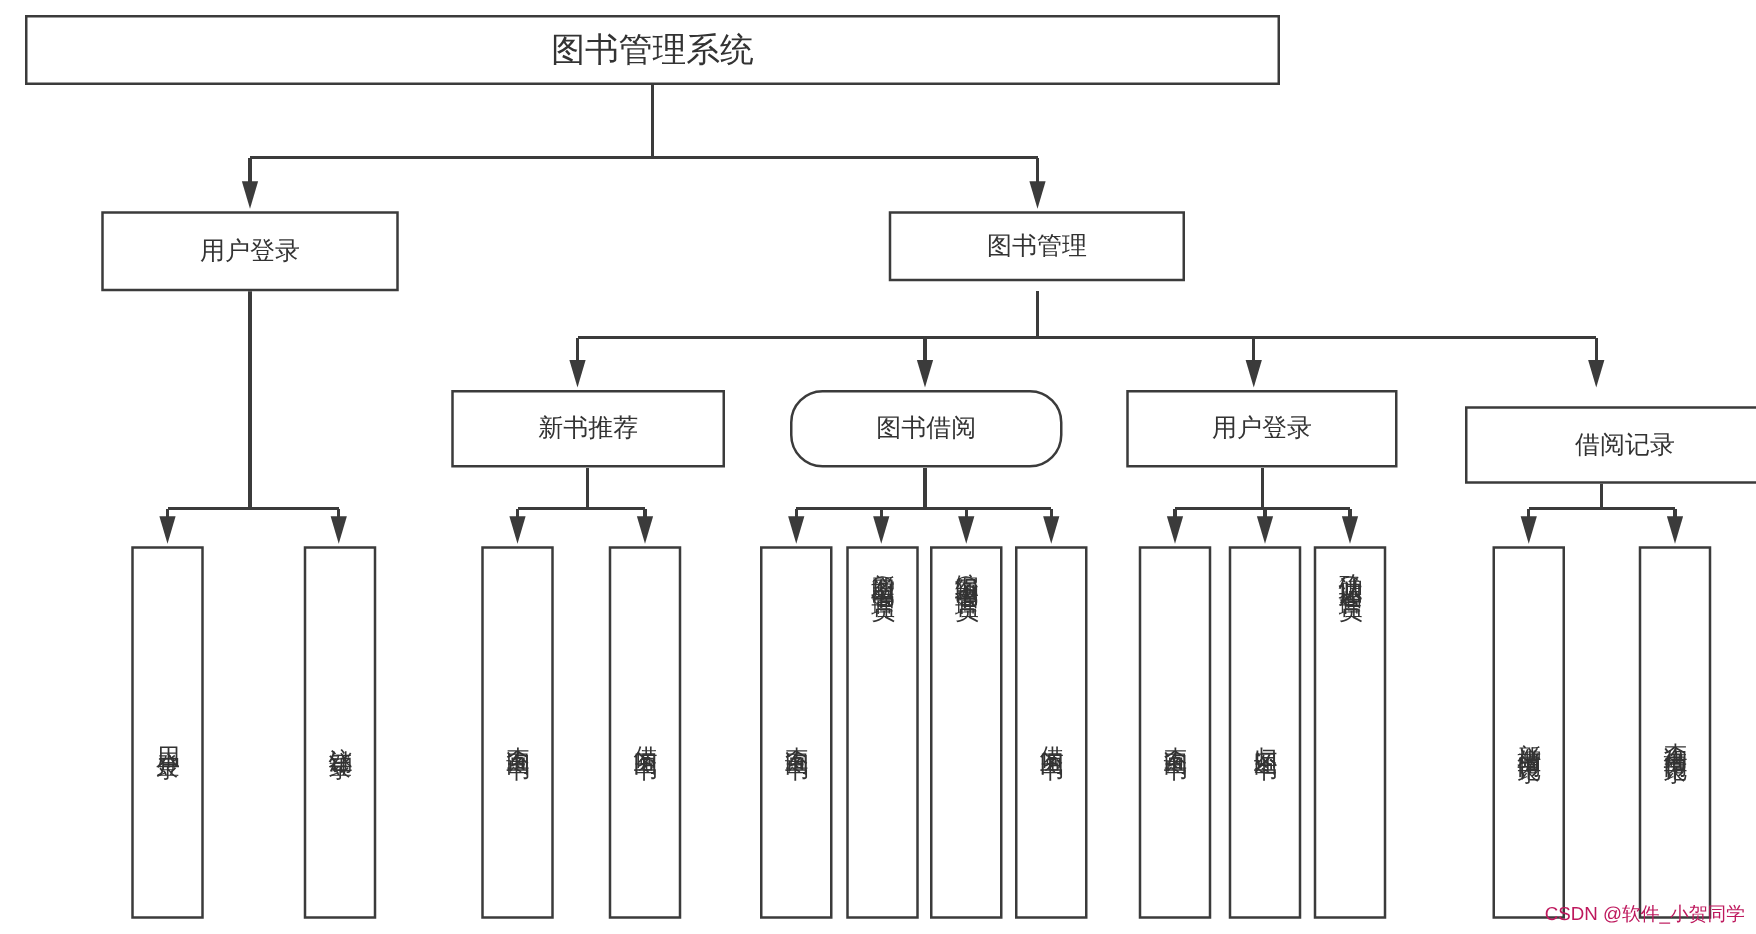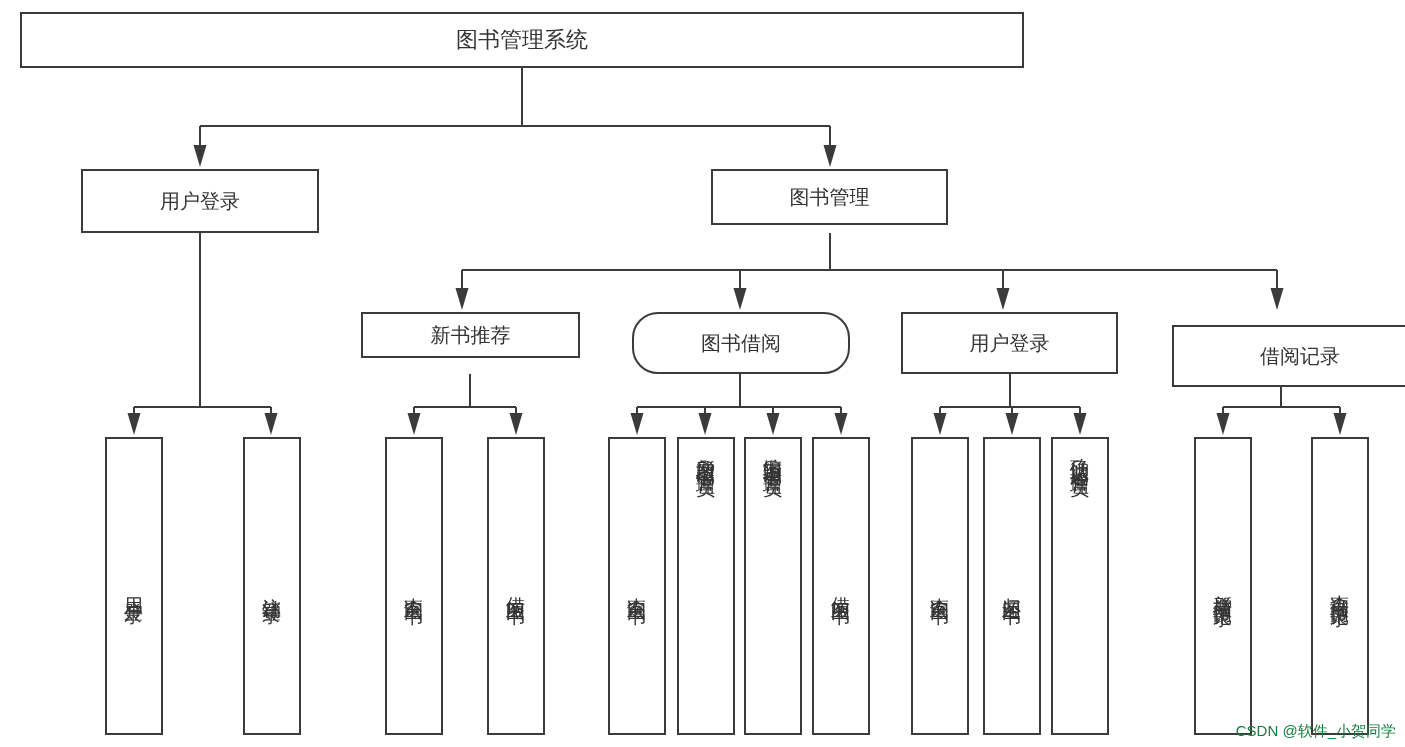--- a/index.html
+++ b/index.html
@@ -33,21 +33,21 @@
     align-items: center;
     justify-content: center;
     overflow: hidden;
   }
   .node-box .node-label {
     color: #333333;
     text-align: center;
     line-height: 1.12;
     white-space: pre;
   }
-  .level-1 .node-label { font-size: 22px; text-align: right; }
+  .level-1 .node-label { font-size: 27px; text-align: right; }
   .level-2 .node-label { font-size: 20px; }
   .level-3 .node-label { font-size: 20px; }
 
   .leaf-box {
     position: absolute;
     box-sizing: border-box;
     background: #ffffff;
     border: 2px solid #3b3b3b;
     display: flex;
     align-items: flex-start;
@@ -66,21 +66,21 @@
     text-align: left;
   }
   .leaf-box.centered {
     align-items: center;
   }
   #watermark {
     position: absolute;
     right: 9px;
     bottom: 6px;
     font-size: 15px;
-    color: #15803d;
+    color: #be185d;
     white-space: pre;
     pointer-events: none;
   }
 </style>
 </head>
 <body>
 
 <div id="diagram-root">
 
   <svg id="diagram-svg" viewBox="0 0 1405 747" xmlns="http://www.w3.org/2000/svg">
@@ -141,21 +141,21 @@
   <div id="nodes-layer">
       <div class="node-box level-1" style="left: 20px; top: 12px; width: 1004px; height: 56px;">
         <span class="node-label">图书管理系统</span>
       </div>
       <div class="node-box level-2" style="left: 81px; top: 169px; width: 238px; height: 64px;">
         <span class="node-label">用户登录</span>
       </div>
       <div class="node-box level-2" style="left: 711px; top: 169px; width: 237px; height: 56px;">
         <span class="node-label">图书管理</span>
       </div>
-      <div class="node-box level-3" style="left: 361px; top: 312px; width: 219px; height: 46px;">
+      <div class="node-box level-3" style="left: 361px; top: 312px; width: 219px; height: 62px;">
         <span class="node-label">新书推荐</span>
       </div>
       <div class="node-box level-3" style="left: 632px; top: 312px; width: 218px; height: 62px; border-radius: 26px;">
         <span class="node-label">图书借阅</span>
       </div>
       <div class="node-box level-3" style="left: 901px; top: 312px; width: 217px; height: 62px;">
         <span class="node-label">用户登录</span>
       </div>
       <div class="node-box level-3" style="left: 1172px; top: 325px; width: 256px; height: 62px;">
         <span class="node-label">借阅记录</span>

